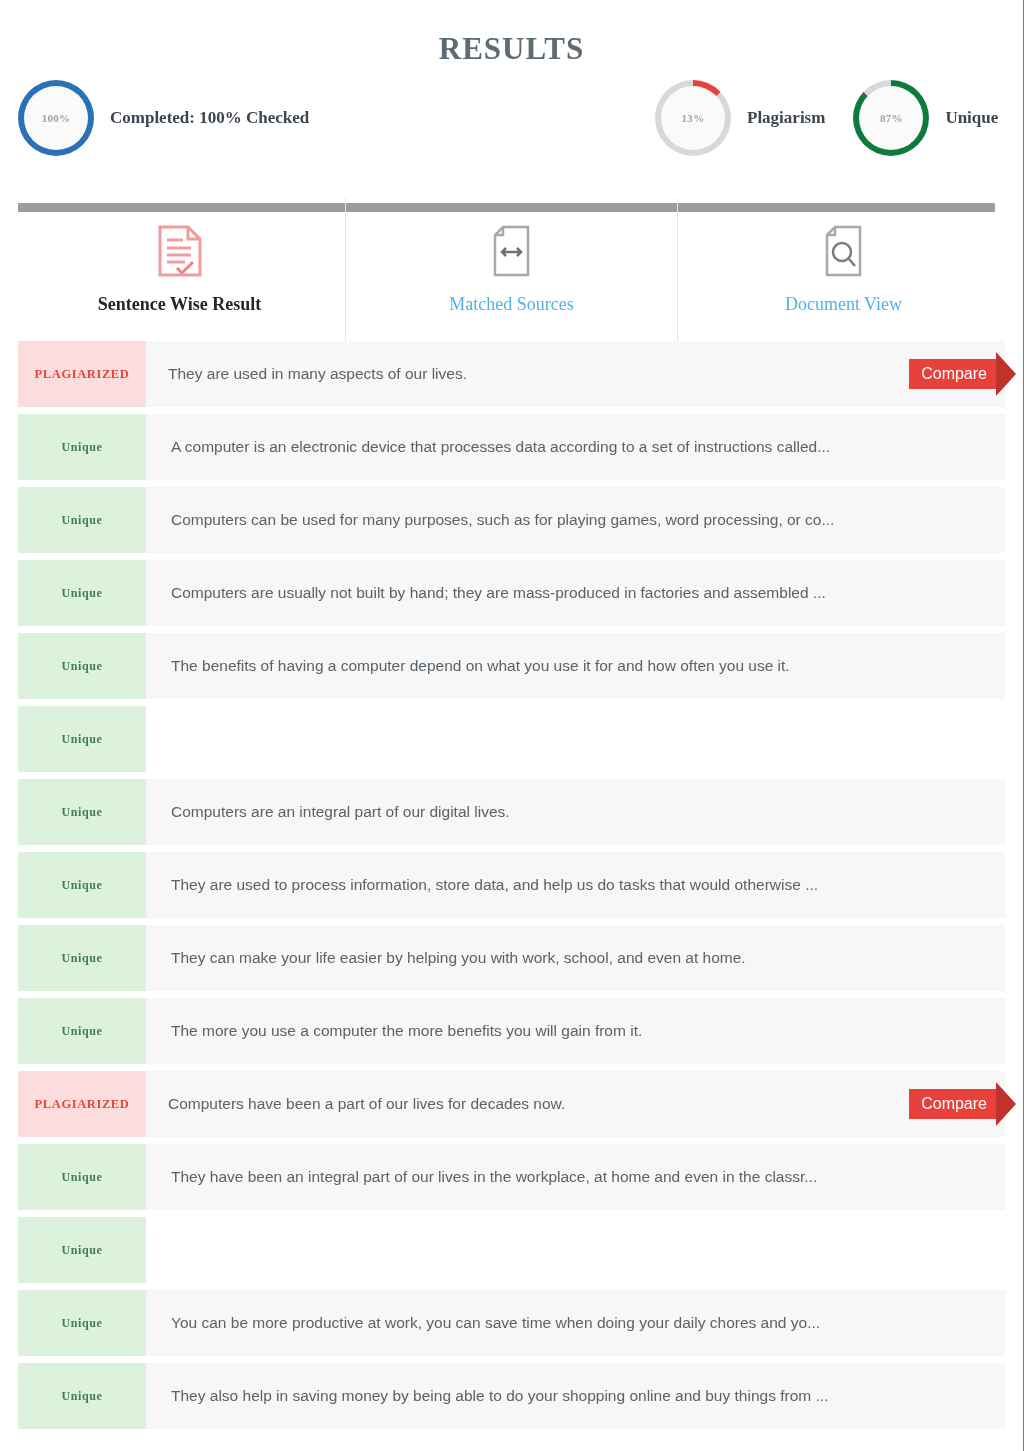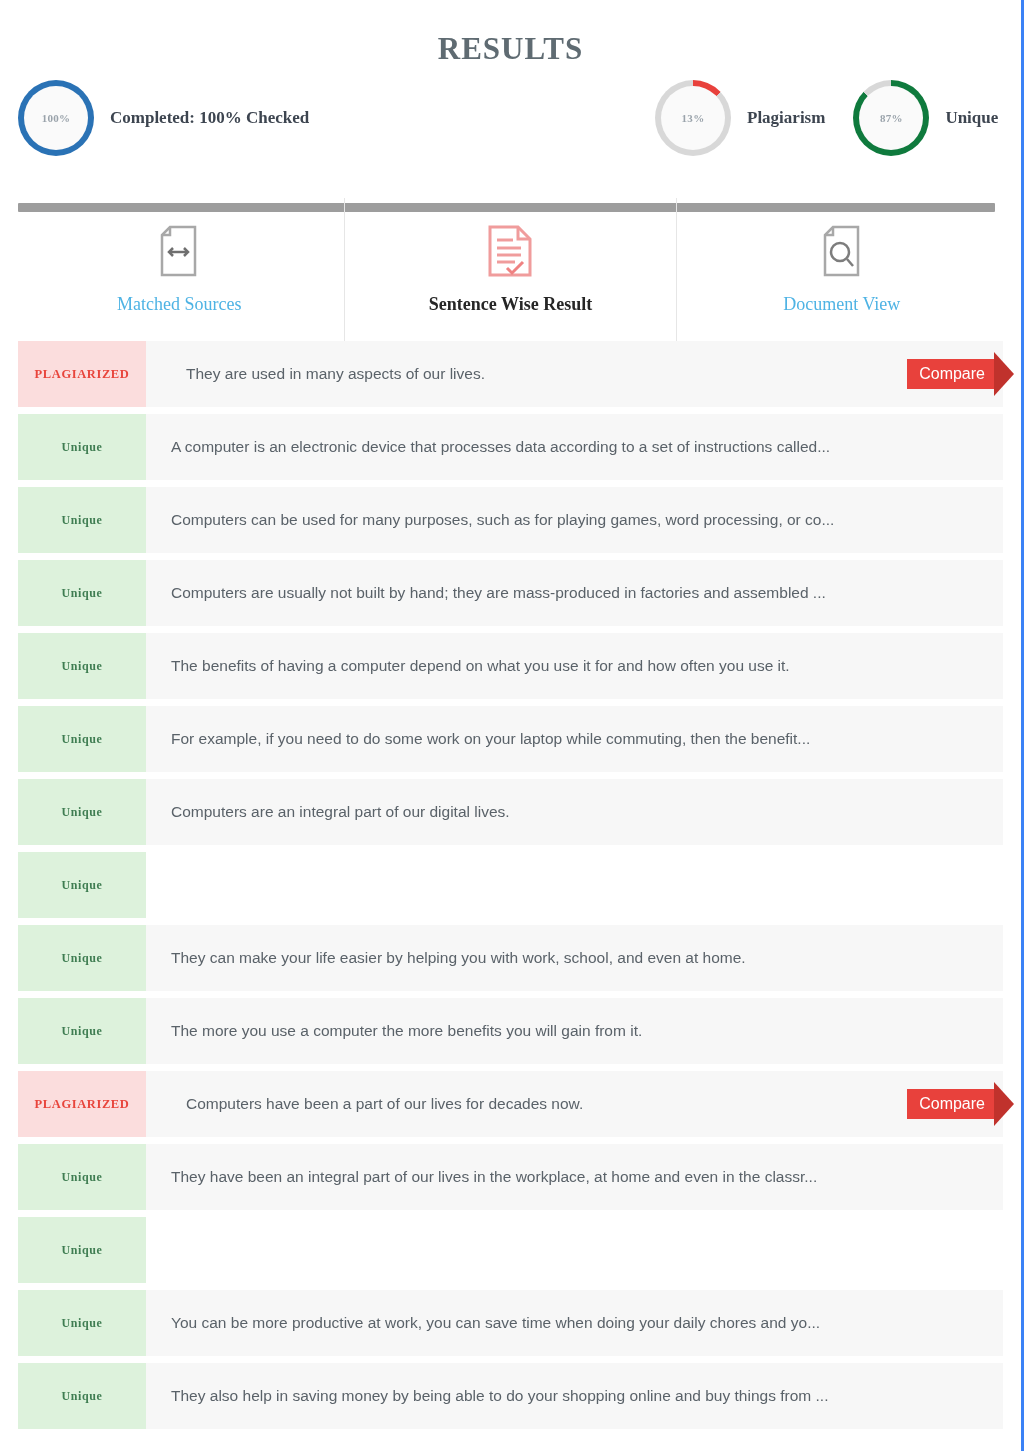--- a/index.html
+++ b/index.html
@@ -12,21 +12,21 @@
     height: 1451px;
     font-family: "Liberation Sans", sans-serif;
     overflow: hidden;
     position: relative;
   }
   .page {
     width: 1024px;
     height: 1451px;
     position: relative;
     background: #fff;
-    border-right: 3px solid #3b82f6;
+    border-right: 1px solid #3b82f6;
     box-sizing: border-box;
     overflow: hidden;
   }
 
   
   .results-title {
     text-align: center;
     font-family: "Liberation Serif", serif;
     font-size: 31px;
     font-weight: 700;
@@ -177,21 +177,21 @@
     display: flex;
     align-items: center;
     padding-left: 25px;
     padding-right: 40px;
     font-size: 15.5px;
     color: #5a6269;
     line-height: 1.25;
     white-space: nowrap;
     overflow: hidden;
   }
-  .row.plag .row-text { padding-left: 40px; }
+  .row.plag .row-text { padding-left: 22px; }
 
   
   .compare-btn {
     position: absolute;
     right: -11px;
     top: 50%;
     transform: translateY(-50%);
     height: 30px;
     display: flex;
     align-items: center;
@@ -256,33 +256,20 @@
         </div>
         <span class="gauge-label">Unique</span>
       </div>
     </div>
 
   </div>
 
   <div class="hscroll"></div>
 
   <div class="tabs">
-
-    <div class="tab">
-      <span class="tab-icon">
-        <svg width="46" height="54" viewBox="0 0 46 54" fill="none">
-          <path d="M14 3 H39 V51 H6 V11 Z" stroke="#a8a8a8" stroke-width="2.5" fill="#fff"></path>
-          <path d="M14 3 V11 H6" stroke="#a8a8a8" stroke-width="2.5" fill="none"></path>
-          <line x1="13" y1="28" x2="32" y2="28" stroke="#6f6f6f" stroke-width="2.5"></line>
-          <path d="M17 24 L13 28 L17 32" stroke="#6f6f6f" stroke-width="2.5" fill="none"></path>
-          <path d="M28 24 L32 28 L28 32" stroke="#6f6f6f" stroke-width="2.5" fill="none"></path>
-        </svg>
-      </span>
-      <span class="tab-label inactive">Matched Sources</span>
-    </div>
 
     <div class="tab">
       <span class="tab-icon">
         <svg width="46" height="54" viewBox="0 0 46 54" fill="none">
           <path d="M3 3 H31 L43 15 V51 H3 Z" stroke="#f09c9c" stroke-width="3" fill="#fff"></path>
           <path d="M31 3 V15 H43" stroke="#f09c9c" stroke-width="3" fill="none"></path>
           <line x1="10" y1="16" x2="26" y2="16" stroke="#f09c9c" stroke-width="3"></line>
           <line x1="10" y1="24" x2="34" y2="24" stroke="#f09c9c" stroke-width="3"></line>
           <line x1="10" y1="31" x2="34" y2="31" stroke="#f09c9c" stroke-width="3"></line>
           <line x1="10" y1="38" x2="28" y2="38" stroke="#f09c9c" stroke-width="3"></line>
@@ -290,20 +277,33 @@
         </svg>
       </span>
       <span class="tab-label active">Sentence Wise Result</span>
     </div>
 
     <div class="tab">
       <span class="tab-icon">
         <svg width="46" height="54" viewBox="0 0 46 54" fill="none">
           <path d="M14 3 H39 V51 H6 V11 Z" stroke="#a8a8a8" stroke-width="2.5" fill="#fff"></path>
           <path d="M14 3 V11 H6" stroke="#a8a8a8" stroke-width="2.5" fill="none"></path>
+          <line x1="13" y1="28" x2="32" y2="28" stroke="#6f6f6f" stroke-width="2.5"></line>
+          <path d="M17 24 L13 28 L17 32" stroke="#6f6f6f" stroke-width="2.5" fill="none"></path>
+          <path d="M28 24 L32 28 L28 32" stroke="#6f6f6f" stroke-width="2.5" fill="none"></path>
+        </svg>
+      </span>
+      <span class="tab-label inactive">Matched Sources</span>
+    </div>
+
+    <div class="tab">
+      <span class="tab-icon">
+        <svg width="46" height="54" viewBox="0 0 46 54" fill="none">
+          <path d="M14 3 H39 V51 H6 V11 Z" stroke="#a8a8a8" stroke-width="2.5" fill="#fff"></path>
+          <path d="M14 3 V11 H6" stroke="#a8a8a8" stroke-width="2.5" fill="none"></path>
           <circle cx="21" cy="28" r="9" stroke="#7d7d7d" stroke-width="2.5" fill="none"></circle>
           <line x1="28" y1="35" x2="34" y2="42" stroke="#7d7d7d" stroke-width="2.5"></line>
         </svg>
       </span>
       <span class="tab-label inactive">Document View</span>
     </div>
 
   </div>
 
   <div class="rows" id="rows">
@@ -326,28 +326,28 @@
       <div class="row uniq">
         <div class="row-badge">Unique</div>
         <div class="row-text">Computers are usually not built by hand; they are mass-produced in factories and assembled ...</div>
       </div>
       <div class="row uniq">
         <div class="row-badge">Unique</div>
         <div class="row-text">The benefits of having a computer depend on what you use it for and how often you use it.</div>
       </div>
       <div class="row uniq">
         <div class="row-badge">Unique</div>
-        <div class="row-text">For example, if you need to do some work on your laptop while commuting, then the benefit...</div>
       </div>
       <div class="row uniq">
         <div class="row-badge">Unique</div>
         <div class="row-text">Computers are an integral part of our digital lives.</div>
       </div>
       <div class="row uniq">
         <div class="row-badge">Unique</div>
+        <div class="row-text">They are used to process information, store data, and help us do tasks that would otherwise ...</div>
       </div>
       <div class="row uniq">
         <div class="row-badge">Unique</div>
         <div class="row-text">They can make your life easier by helping you with work, school, and even at home.</div>
       </div>
       <div class="row uniq">
         <div class="row-badge">Unique</div>
         <div class="row-text">The more you use a computer the more benefits you will gain from it.</div>
       </div>
       <div class="row plag">

